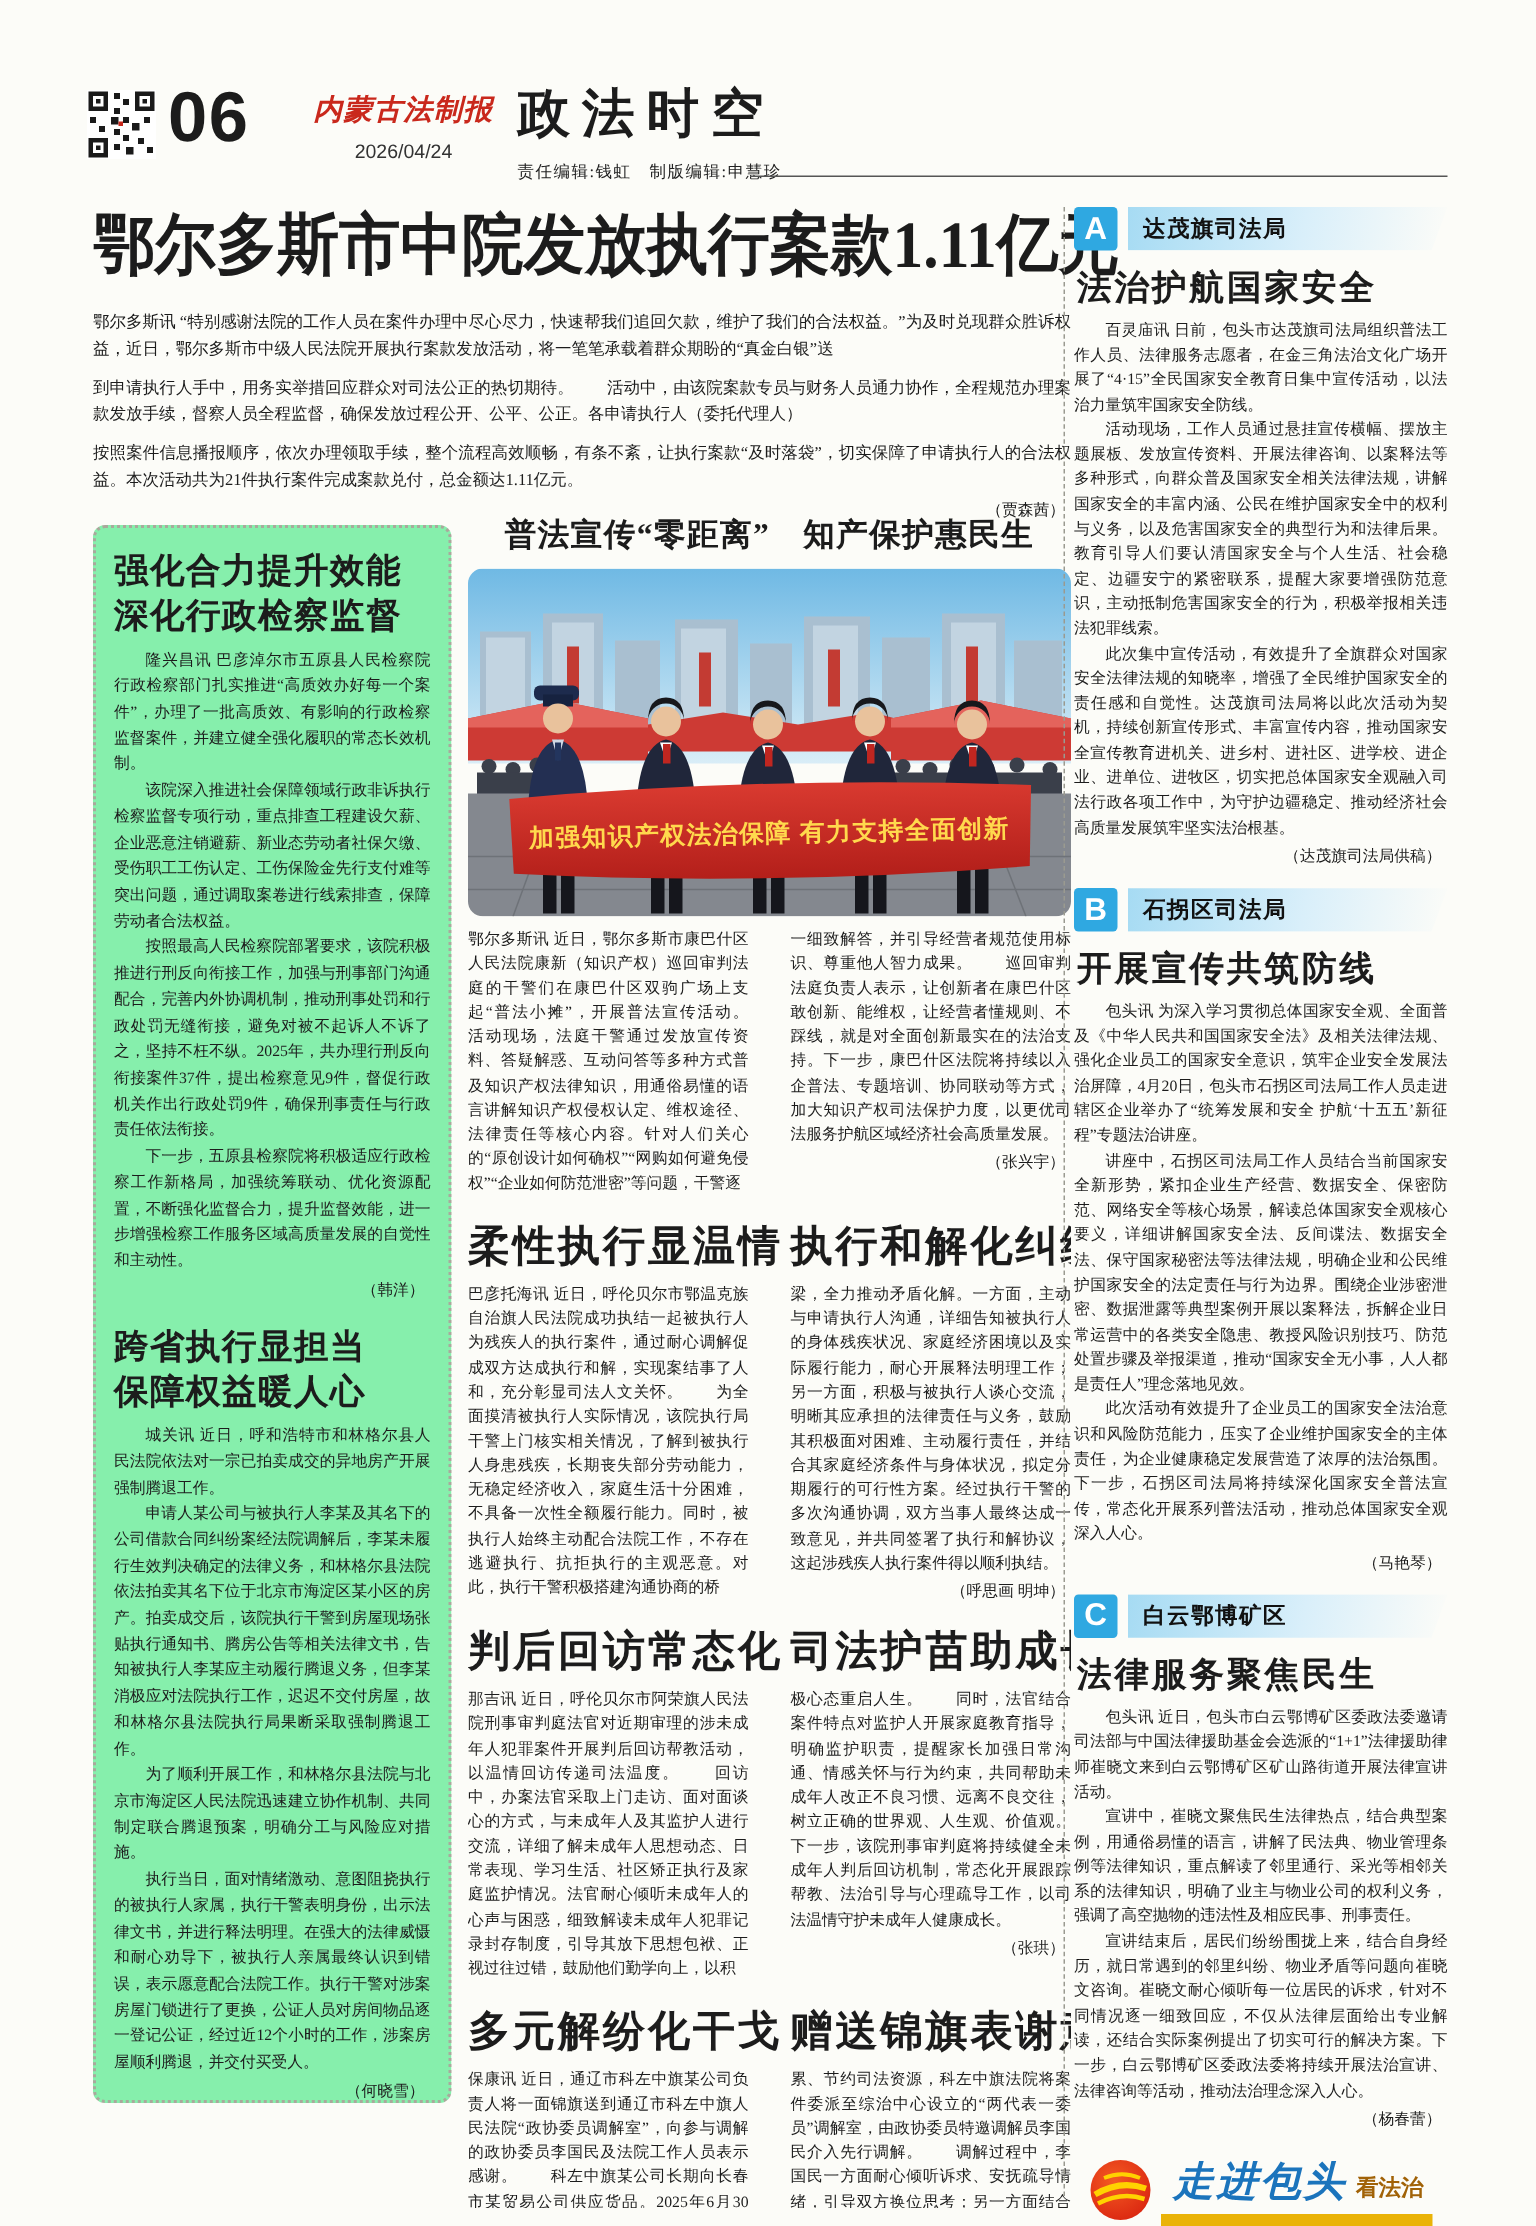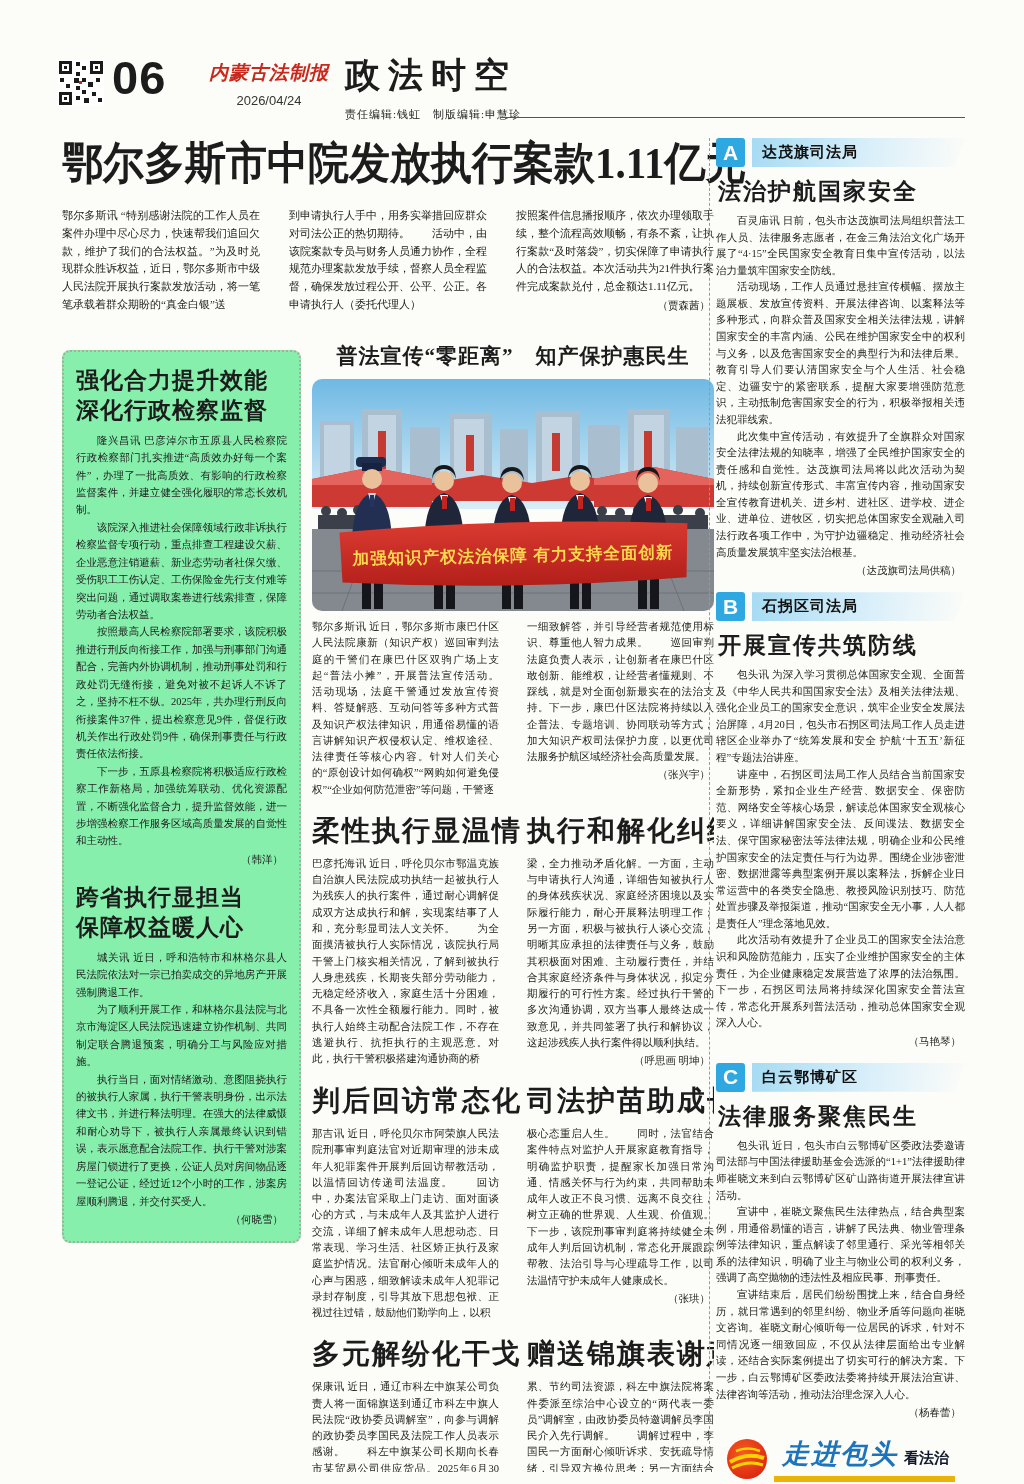--- a/index.html
+++ b/index.html
@@ -13,21 +13,21 @@
   .masthead{color:#c9281c;font-weight:bold;font-style:italic;font-size:19px;letter-spacing:1px;white-space:nowrap;}
   .date{font-size:13px;color:#333;margin-top:7px;font-family:"Liberation Sans",sans-serif;}
   .section-block{left:345px;top:52px;}
   .section-title{font-size:35px;font-weight:900;letter-spacing:8px;}
   .editors{font-size:11px;color:#222;margin-top:8px;letter-spacing:1px;}
   .header-rule{left:500px;top:117px;width:465px;height:0;border-top:1.5px solid #555;}
   
   .lead{left:62px;top:134px;width:652px;}
   .lead h1{margin:0;font-size:41px;font-weight:900;letter-spacing:0px;white-space:nowrap;
            transform:scaleY(1.08);transform-origin:left top;}
-  .lead-cols{display:flex;gap:29px;margin-top:18px;}
+  .lead-cols{display:flex;gap:8px;margin-top:18px;flex-direction:column;}
   .lead-cols>div{flex:1;}
   .bodytext{font-size:11px;line-height:1.62;text-align:justify;margin:0;}
   .byline{text-align:right;font-size:10.5px;margin-top:3px;padding-right:4px;}
   
   .leftbox{left:62px;top:350px;width:239px;max-height:1052px;overflow:hidden;
            border:2px dotted #a9a99c;border-radius:8px;padding:14px 12px;box-sizing:border-box;background:#86efac;}
   .leftbox h2{margin:0 0 6px 0;font-size:23px;font-weight:900;line-height:1.3;letter-spacing:1px;}
   .leftbox p{font-size:10.5px;line-height:1.66;text-indent:2em;text-align:justify;margin:0;}
   .leftbox article+article{margin-top:16px;}
   
@@ -47,24 +47,24 @@
        font-family:"Liberation Sans",sans-serif;font-weight:bold;font-size:21px;
        display:flex;align-items:center;justify-content:center;margin-right:7px;}
   .bureau-name{flex:1;font-family:"Liberation Sans",sans-serif;font-weight:bold;font-size:15px;color:#111;
        padding:5px 10px;background:linear-gradient(100deg,#a6dbf3 0%,#d9effa 55%,rgba(255,255,255,0) 100%);
        clip-path:polygon(0 0,100% 0,95% 100%,0 100%);letter-spacing:1px;}
   .rightcol h2{margin:9px 0 6px 2px;font-size:23px;font-weight:900;letter-spacing:2px;white-space:nowrap;}
   .rightcol p{font-size:10.5px;line-height:1.58;text-indent:2em;text-align:justify;margin:0;}
   .rightcol section+section{margin-top:14px;}
   
   .footer-logo{margin-top:16px;display:flex;align-items:center;justify-content:center;}
-  .logo-texts{display:flex;align-items:baseline;border-bottom:6px solid #eab308;padding:0 6px 4px 8px;}
+  .logo-texts{display:flex;align-items:baseline;border-bottom:8px solid #eab308;padding:0 6px 4px 8px;}
   .logo-main{font-family:"Liberation Sans",sans-serif;font-weight:900;font-style:italic;
              font-size:27px;color:#1b74bc;letter-spacing:2px;}
-  .logo-sub{font-family:"Liberation Sans",sans-serif;font-weight:bold;font-size:15px;color:#0f172a;margin-left:6px;}
+  .logo-sub{font-family:"Liberation Sans",sans-serif;font-weight:bold;font-size:15px;color:#a16207;margin-left:6px;}
 </style>
 </head>
 <body>
 
 <div class="page">
 
   <svg class="abs qr" viewBox="0 0 46 46" aria-hidden="true">
     <rect x="0" y="0" width="46" height="46" fill="#fff"></rect>
     <g fill="#1a1a1a">
       <rect x="1" y="1" width="13" height="13"></rect>
@@ -132,20 +132,21 @@
       <p>按照最高人民检察院部署要求，该院积极推进行刑反向衔接工作，加强与刑事部门沟通配合，完善内外协调机制，推动刑事处罚和行政处罚无缝衔接，避免对被不起诉人不诉了之，坚持不枉不纵。2025年，共办理行刑反向衔接案件37件，提出检察意见9件，督促行政机关作出行政处罚9件，确保刑事责任与行政责任依法衔接。</p>
       <p>下一步，五原县检察院将积极适应行政检察工作新格局，加强统筹联动、优化资源配置，不断强化监督合力，提升监督效能，进一步增强检察工作服务区域高质量发展的自觉性和主动性。</p>
       <div class="byline">（韩洋）</div>
     </article>
     <article>
       <h2>
         <span>跨省执行显担当</span><br>
         <span>保障权益暖人心</span>
       </h2>
       <p>城关讯 近日，呼和浩特市和林格尔县人民法院依法对一宗已拍卖成交的异地房产开展强制腾退工作。</p>
+      <p>申请人某公司与被执行人李某及其名下的公司借款合同纠纷案经法院调解后，李某未履行生效判决确定的法律义务，和林格尔县法院依法拍卖其名下位于北京市海淀区某小区的房产。拍卖成交后，该院执行干警到房屋现场张贴执行通知书、腾房公告等相关法律文书，告知被执行人李某应主动履行腾退义务，但李某消极应对法院执行工作，迟迟不交付房屋，故和林格尔县法院执行局果断采取强制腾退工作。</p>
       <p>为了顺利开展工作，和林格尔县法院与北京市海淀区人民法院迅速建立协作机制、共同制定联合腾退预案，明确分工与风险应对措施。</p>
       <p>执行当日，面对情绪激动、意图阻挠执行的被执行人家属，执行干警表明身份，出示法律文书，并进行释法明理。在强大的法律威慑和耐心劝导下，被执行人亲属最终认识到错误，表示愿意配合法院工作。执行干警对涉案房屋门锁进行了更换，公证人员对房间物品逐一登记公证，经过近12个小时的工作，涉案房屋顺利腾退，并交付买受人。</p>
       <div class="byline">（何晓雪）</div>
     </article>
   </aside>
 
   <section class="abs middle">
 
     <h2 class="photo-headline">普法宣传“零距离”　知产保护惠民生</h2>
 

